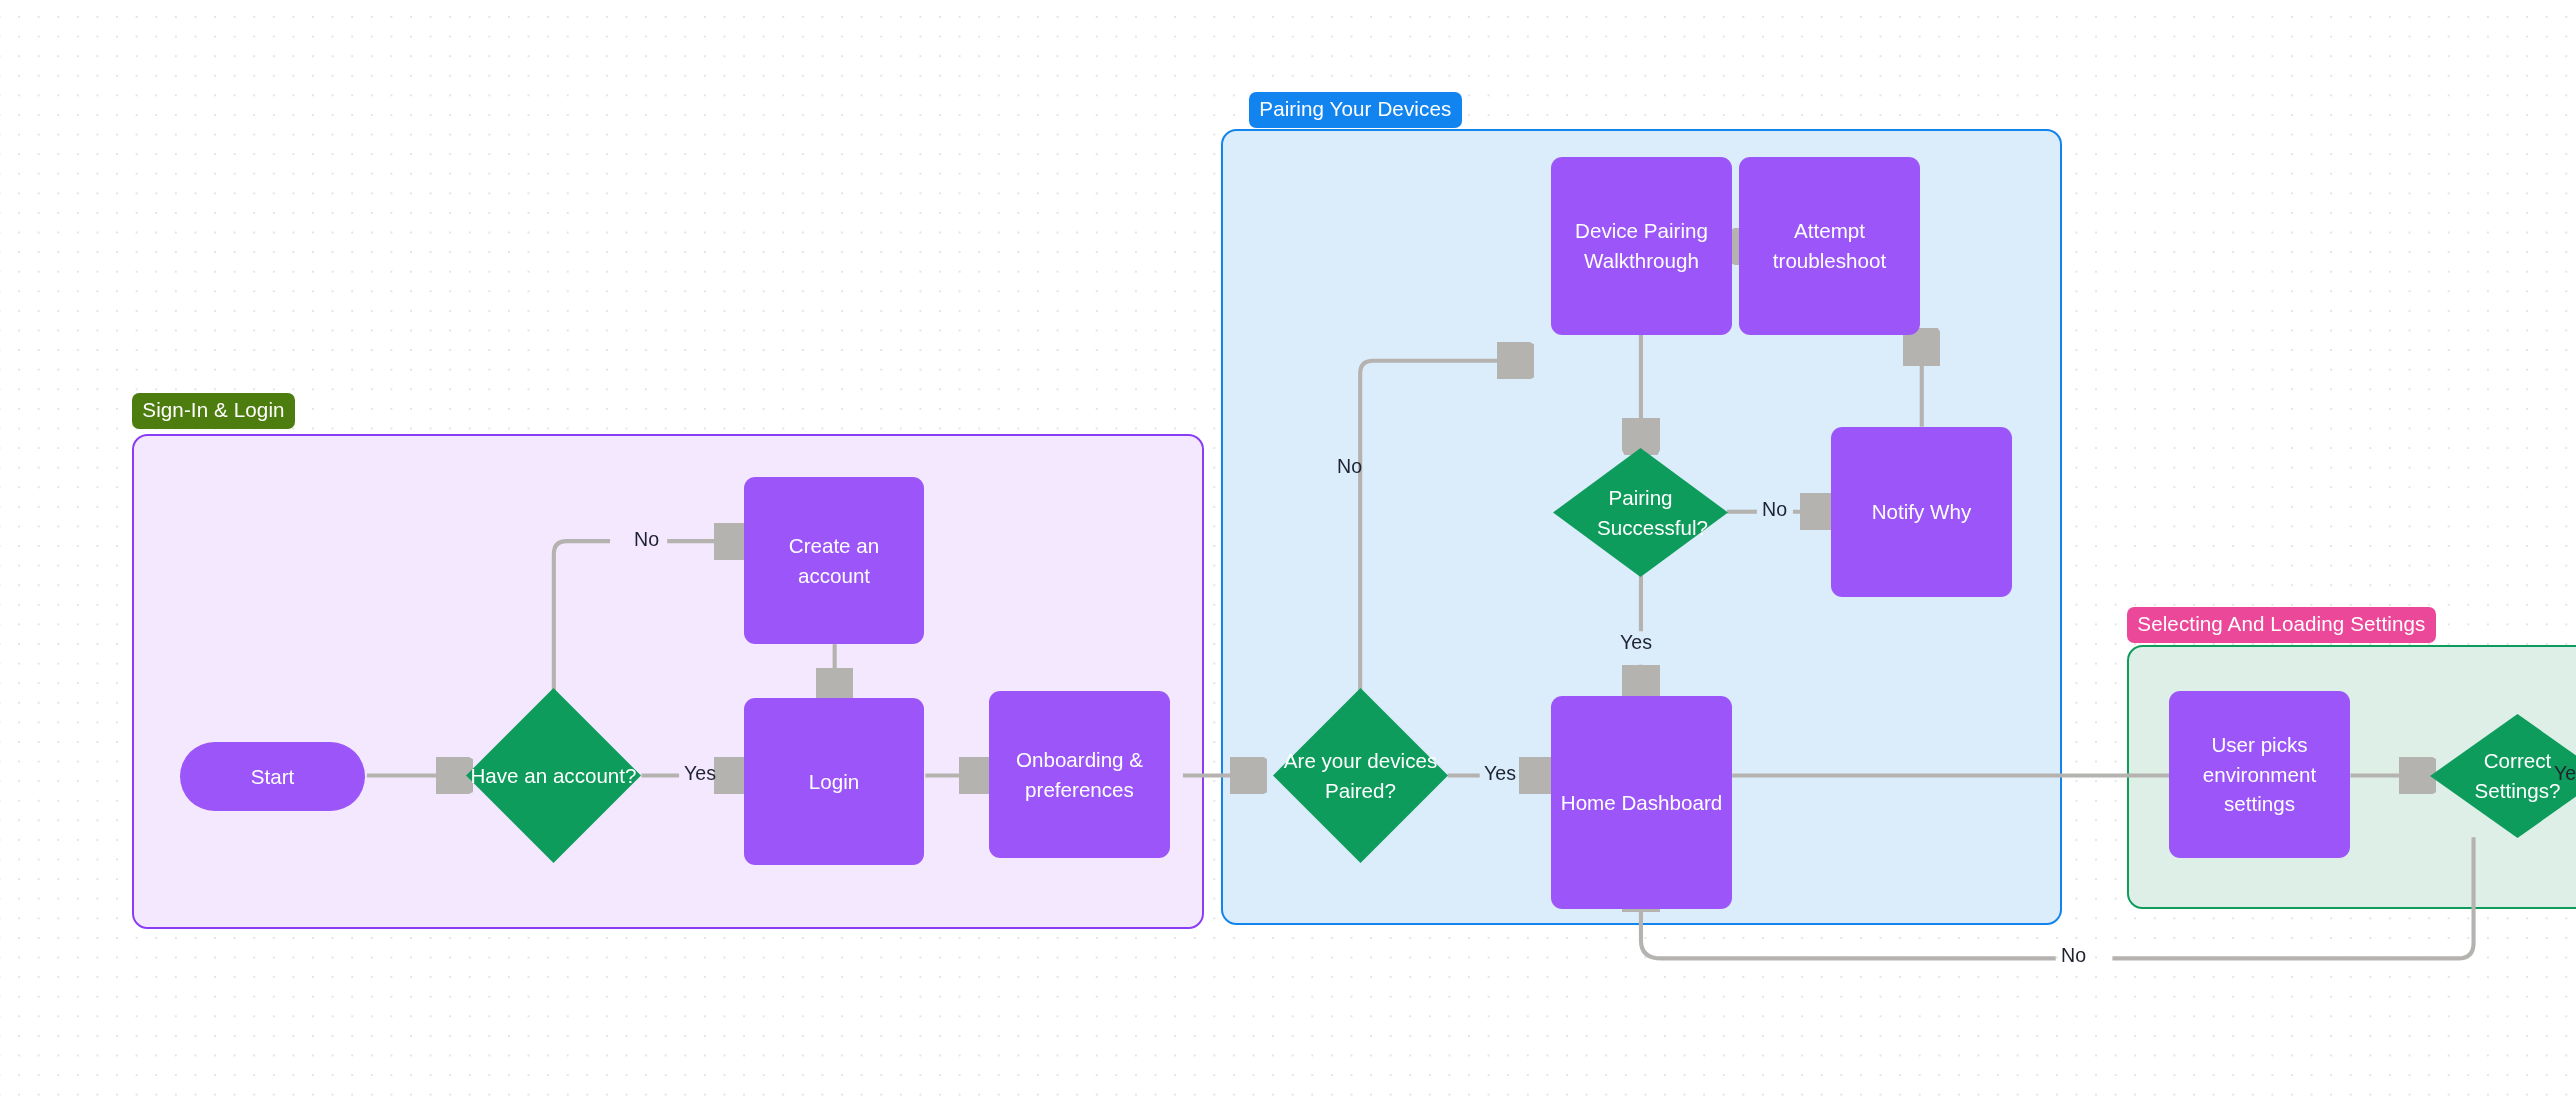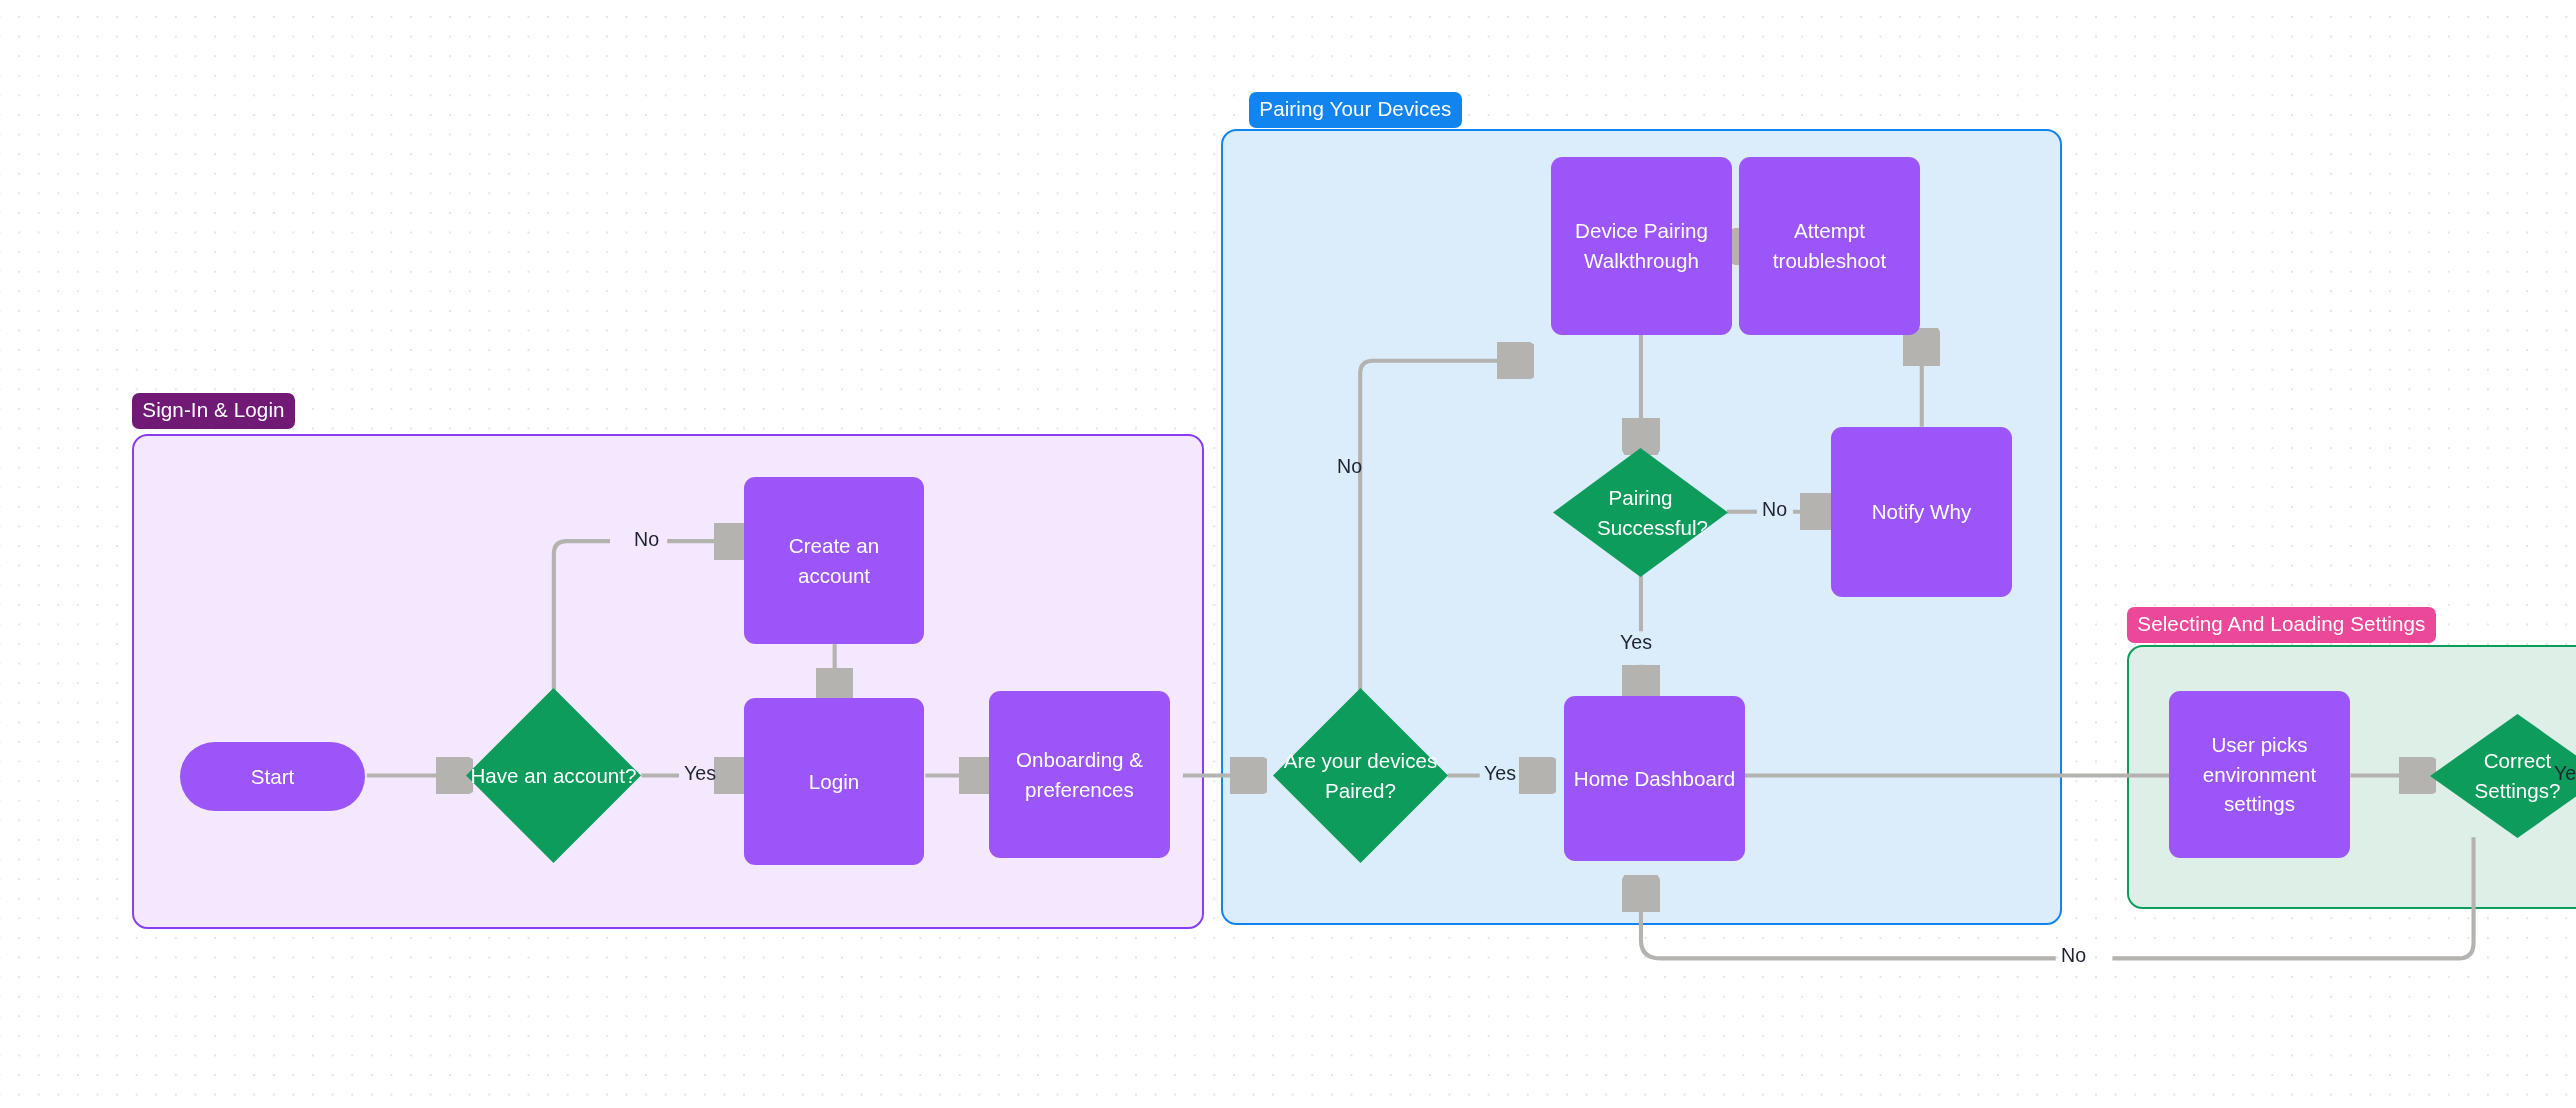--- a/index.html
+++ b/index.html
@@ -42,21 +42,21 @@
     color: #ffffff;
     font-size: 20.6px;
     line-height: 1;
     padding: 7.2px 10.3px 8.2px 10.3px;
     white-space: nowrap;
     font-weight: 400;
     letter-spacing: 0.1px;
   }
 
   .group.signin   { background:#F3E8FE; border:2.1px solid #8B3DF5; }
-  .label.signin   { background:#701a75; }
+  .label.signin   { background:#4d7c0f; }
   .group.pairing  { background:#DBECFB; border:2.1px solid #1184F0; }
   .label.pairing  { background:#1184F0;margin-left:28px; }
   .group.settings { background:#DEEFE7; border:2.1px solid #0E9C5C; }
   .label.settings { background:#ec4899; }
 
   
   .node {
     position: absolute;
     box-sizing: border-box;
     display: flex;
@@ -213,21 +213,21 @@
 
   <div class="node decision" style="left:1553px; top:448px; width:175px; height:129px;">
     <span class="diamond-bg"></span>
     <span class="txt" style="max-width:87px;">Pairing Successful?</span>
   </div>
 
   <div class="node process" style="left:1831px; top:427px; width:181px; height:170px;">
     <span class="txt">Notify Why</span>
   </div>
 
-  <div class="node process" style="left:1551px; top:696px; width:181px; height:165px;margin-left:13px;">
+  <div class="node process" style="left:1551px; top:696px; width:181px; height:213px;">
     <span class="txt">Home Dashboard</span>
   </div>
 
   <div class="node process" style="left:2169px; top:691px; width:181px; height:167px;">
     <span class="txt">User picks environment settings</span>
   </div>
 
   <div class="node decision" style="left:2430px; top:714px; width:175px; height:124px;">
     <span class="diamond-bg"></span>
     <span class="txt" style="max-width:93px;">Correct Settings?</span>

